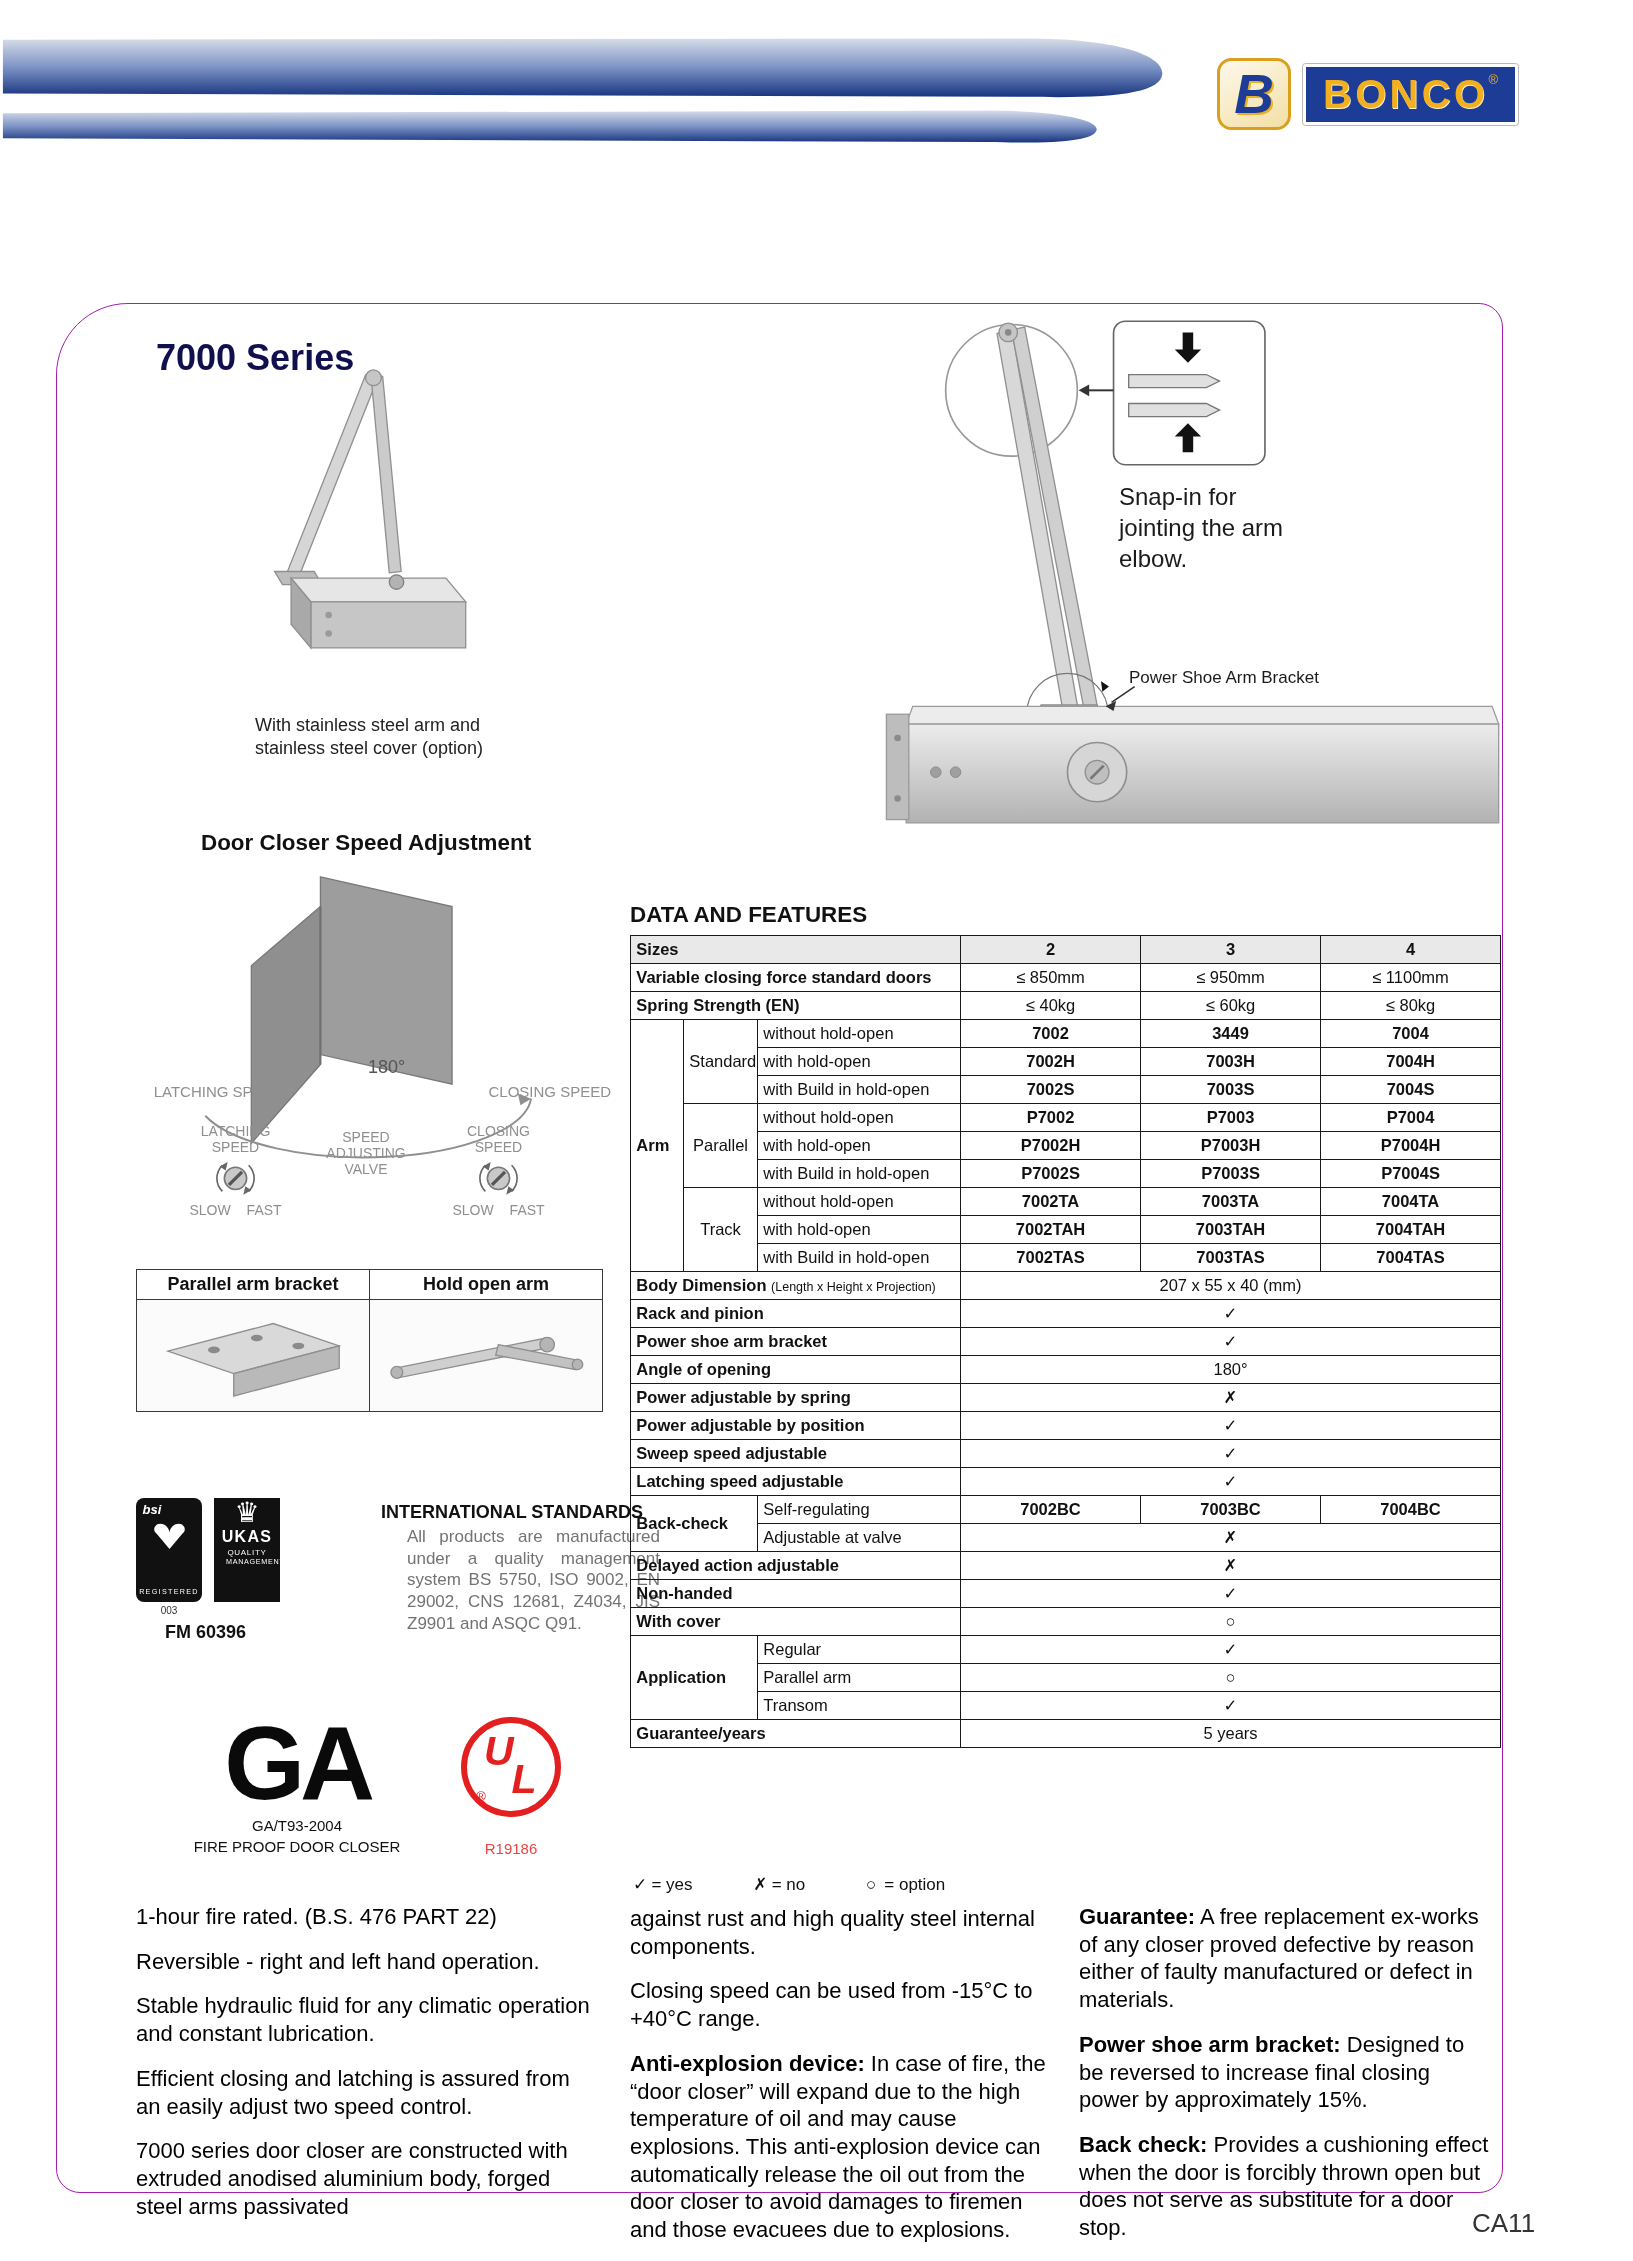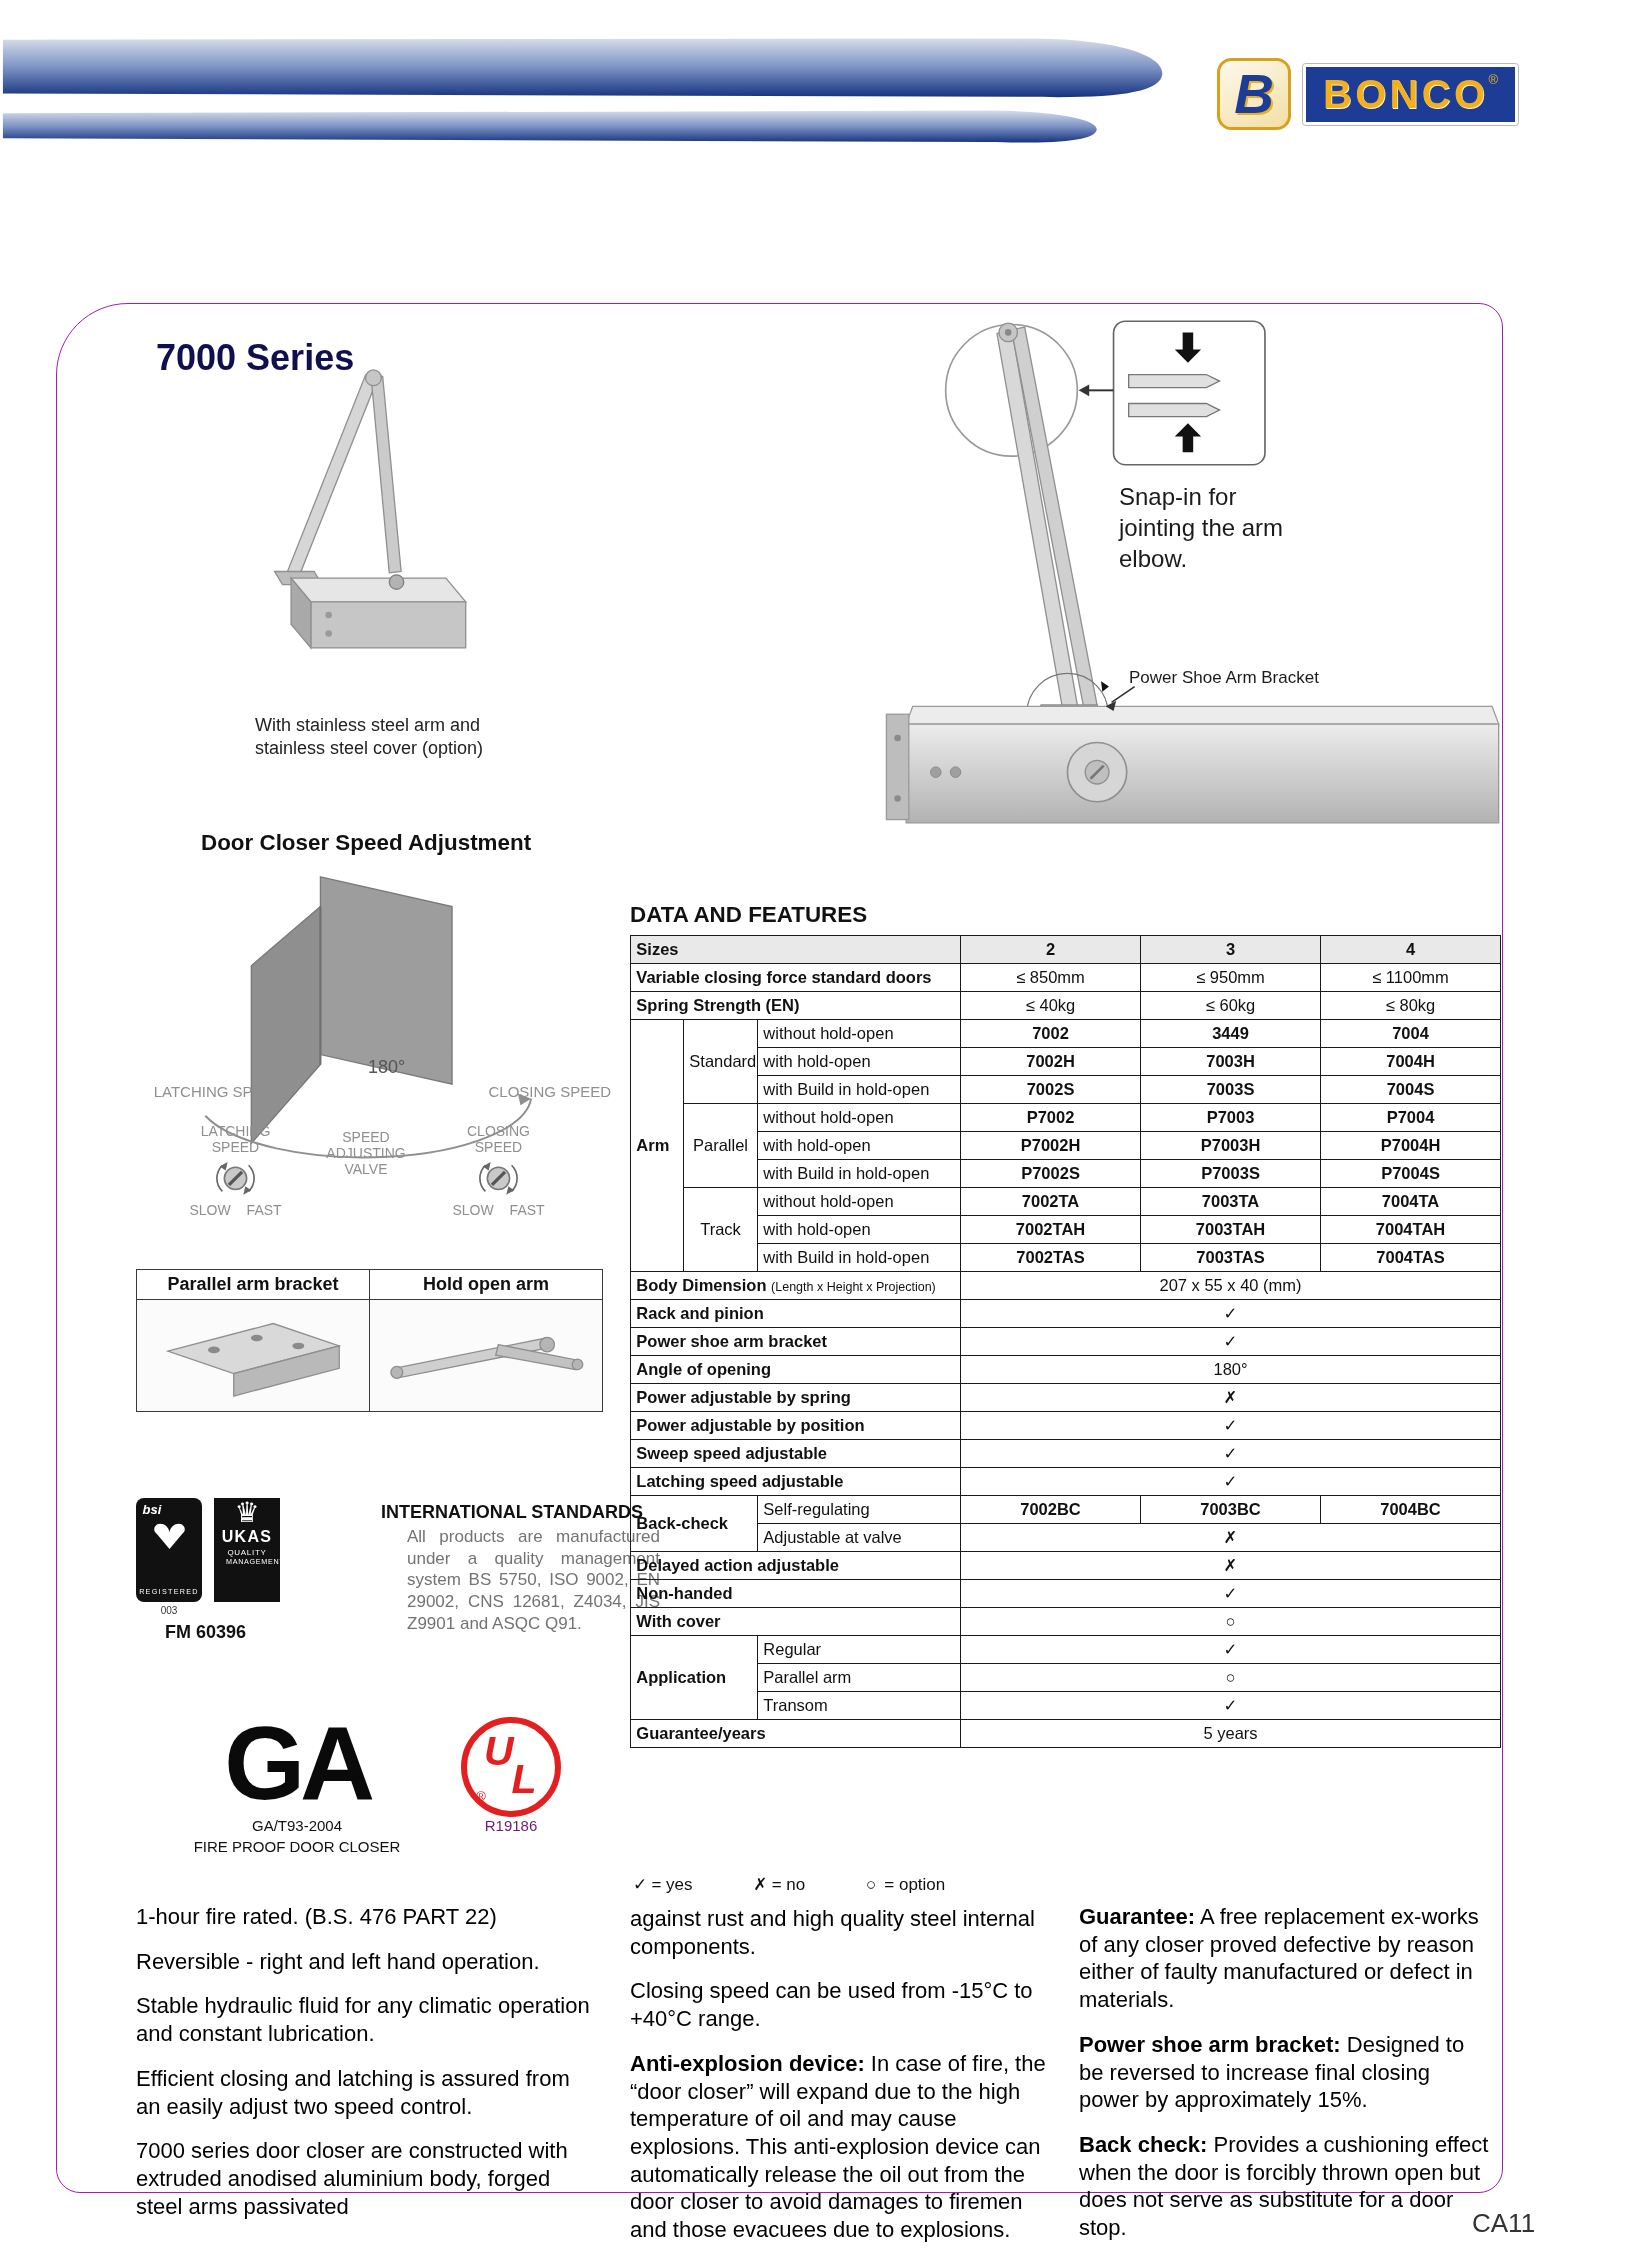--- a/index.html
+++ b/index.html
@@ -60,21 +60,21 @@
   .intl-b { font-size:17px; line-height:1.28; text-align:justify; margin-top:2.6px; color:#737373;margin-left:26px; }
 
   .ga-block { position:absolute; left:128px; top:1410px; width:224px; text-align:center; }
   .ga-letters { font-size:104px; line-height:0.95; font-weight:bold; letter-spacing:-5.3px; color:#0a0a0a; }
   .ga-sub { font-size:15px; color:#111; margin-top:4px; }
   .ul-block { position:absolute; left:385px; top:1413px; width:138px; text-align:center; }
   .ul-circle { position:relative; width:100px; height:100px; margin:0 auto; border:6px solid #e31f1f; border-radius:50%; }
   .ul-u { position:absolute; left:17px; top:5.3px; font-size:41px; font-weight:bold; font-style:italic; color:#e31f1f; }
   .ul-l { position:absolute; right:18.4px; bottom:8px; font-size:41px; font-weight:bold; font-style:italic; color:#e31f1f; }
   .ul-r { position:absolute; left:9.2px; bottom:6.6px; font-size:13px; color:#e31f1f; }
-  .ul-number { font-size:15px; color:#701a75; margin-top:0; }
+  .ul-number { font-size:15px; color:#ef4444; margin-top:23px; }
 
   
   .big-closer { position:absolute; left:757px; top:6.6px; width:790px; height:580px; }
   .snap-note { position:absolute; left:1062px; top:177px; width:178px; font-size:24px; line-height:1.3; color:#1b1b1b; }
   .shoe-note { position:absolute; left:1072px; top:364px; width:211px; font-size:17px; color:#1b1b1b; }
 
   .data-heading { position:absolute; left:573px; top:598px; font-size:22.4px; font-weight:bold; color:#111; }
 
   .features { position:absolute; left:573px; top:631px; border-collapse:collapse; table-layout:fixed; width:869px; }
   .features td { border:1.3px solid #1a1a1a; font-size:16.5px; height:28px; padding:1.3px 5.3px; color:#111; }

